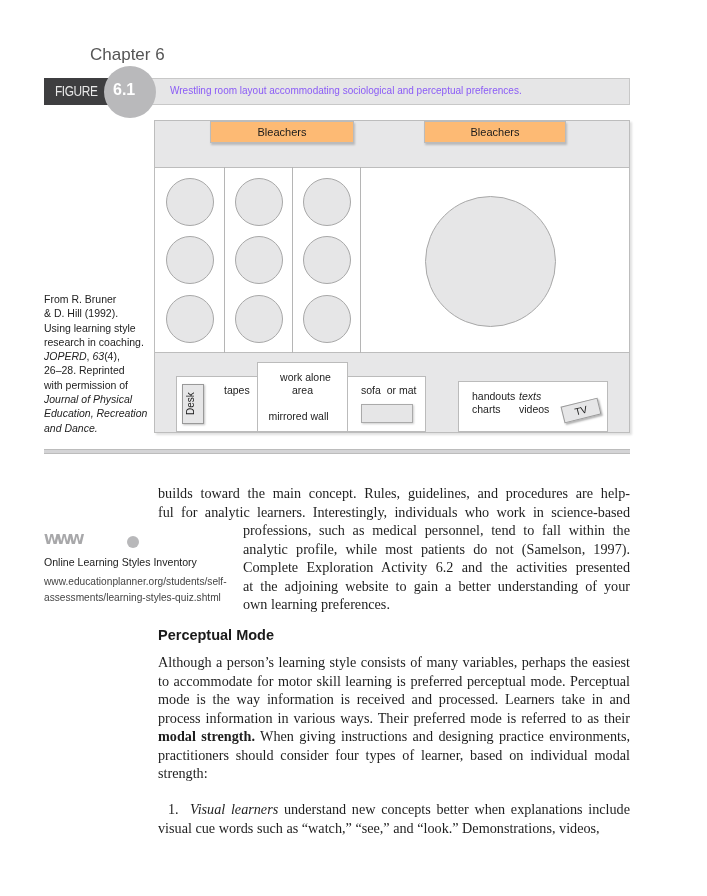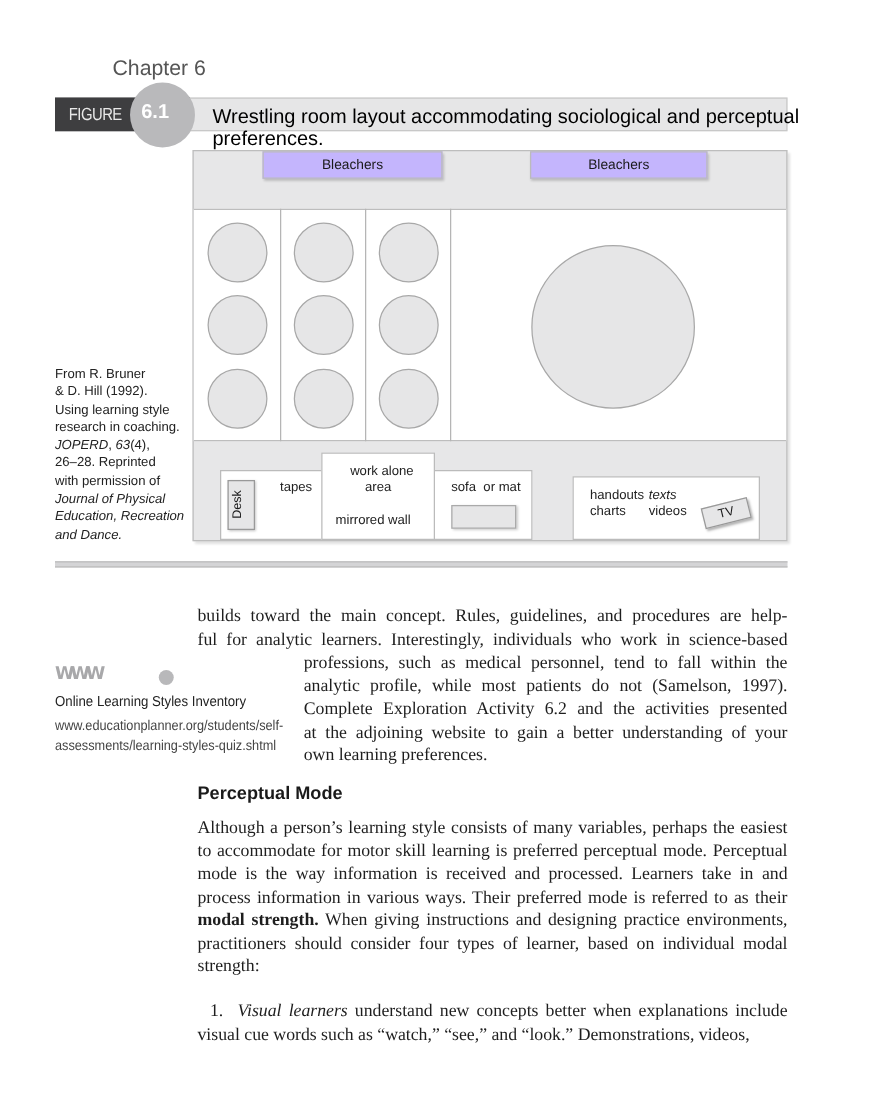--- a/index.html
+++ b/index.html
@@ -11,25 +11,25 @@
   
   .page-num { left:44px; top:44px; font-size:13px; font-weight:bold; letter-spacing:-0.3px;margin-top:44px; }
   .chapter { left:90px; top:45px; font-size:17px; color:#555; }
 
   
   .fig-bar { left:44px; top:78px; width:586px; height:27px; background:#e6e6e7; border:1px solid #c8c8c8; box-sizing:border-box; }
   .fig-dark { left:44px; top:78px; width:108px; height:27px; background:#3e3e40; }
   .fig-word { left:55px; top:83px; font-size:14px; color:#e8e8e8; letter-spacing:-0.5px; transform:scaleX(0.85); transform-origin:left; }
   .fig-circle { left:104px; top:66px; width:52px; height:52px; border-radius:50%; background:#b9b9bb; }
   .fig-num { left:113px; top:81px; font-size:16px; font-weight:bold; color:#ffffff; }
-  .fig-caption { left:170px; top:85px; font-size:16px; color:#000000; }
+  .fig-caption { left:170px; top:85px; font-size:10px; color:#8b5cf6; }
 
   
   .diagram { left:154px; top:120px; width:476px; height:313px; background:#e7e7e8; border:1px solid #bdbdbd; box-sizing:border-box; box-shadow:2px 2px 2px rgba(0,0,0,0.12); }
-  .bleacher { top:121px; height:22px; background:#c4b5fd; border:1px solid #bbb; box-sizing:border-box; font-size:11px; text-align:center; line-height:21px; box-shadow:1px 2px 2px rgba(0,0,0,0.2); transform:scaleX(1); }
+  .bleacher { top:121px; height:22px; background:#fdba74; border:1px solid #bbb; box-sizing:border-box; font-size:11px; text-align:center; line-height:21px; box-shadow:1px 2px 2px rgba(0,0,0,0.2); transform:scaleX(1); }
   .mid { left:155px; top:167px; width:474px; height:186px; background:#fff; border-top:1px solid #bdbdbd; border-bottom:1px solid #bdbdbd; box-sizing:border-box; }
   .vline { top:167px; width:1px; height:186px; background:#b5b5b5; }
   .seat { width:48px; height:48px; border-radius:50%; background:#e6e6e7; border:1px solid #a8a8a8; box-sizing:border-box; }
   .bigcircle { left:425px; top:196px; width:131px; height:131px; border-radius:50%; background:#e6e6e7; border:1px solid #a8a8a8; box-sizing:border-box; }
 
   .lower-box { background:#fff; border:1px solid #bbb; box-sizing:border-box; }
   .lbl { font-size:10.5px; color:#222; line-height:12px; }
   .desk { left:182px; top:384px; width:22px; height:40px; background:#e6e6e7; border:1px solid #999; box-sizing:border-box; box-shadow:1px 1px 2px rgba(0,0,0,0.25); }
   .desk span { position:absolute; left:2px; top:30px; transform:rotate(-90deg); transform-origin:left top; font-size:10px; white-space:nowrap; }
   .sofa { left:361px; top:404px; width:52px; height:19px; background:#e6e6e7; border:1px solid #aaa; box-sizing:border-box; box-shadow:1px 1px 2px rgba(0,0,0,0.2); }

